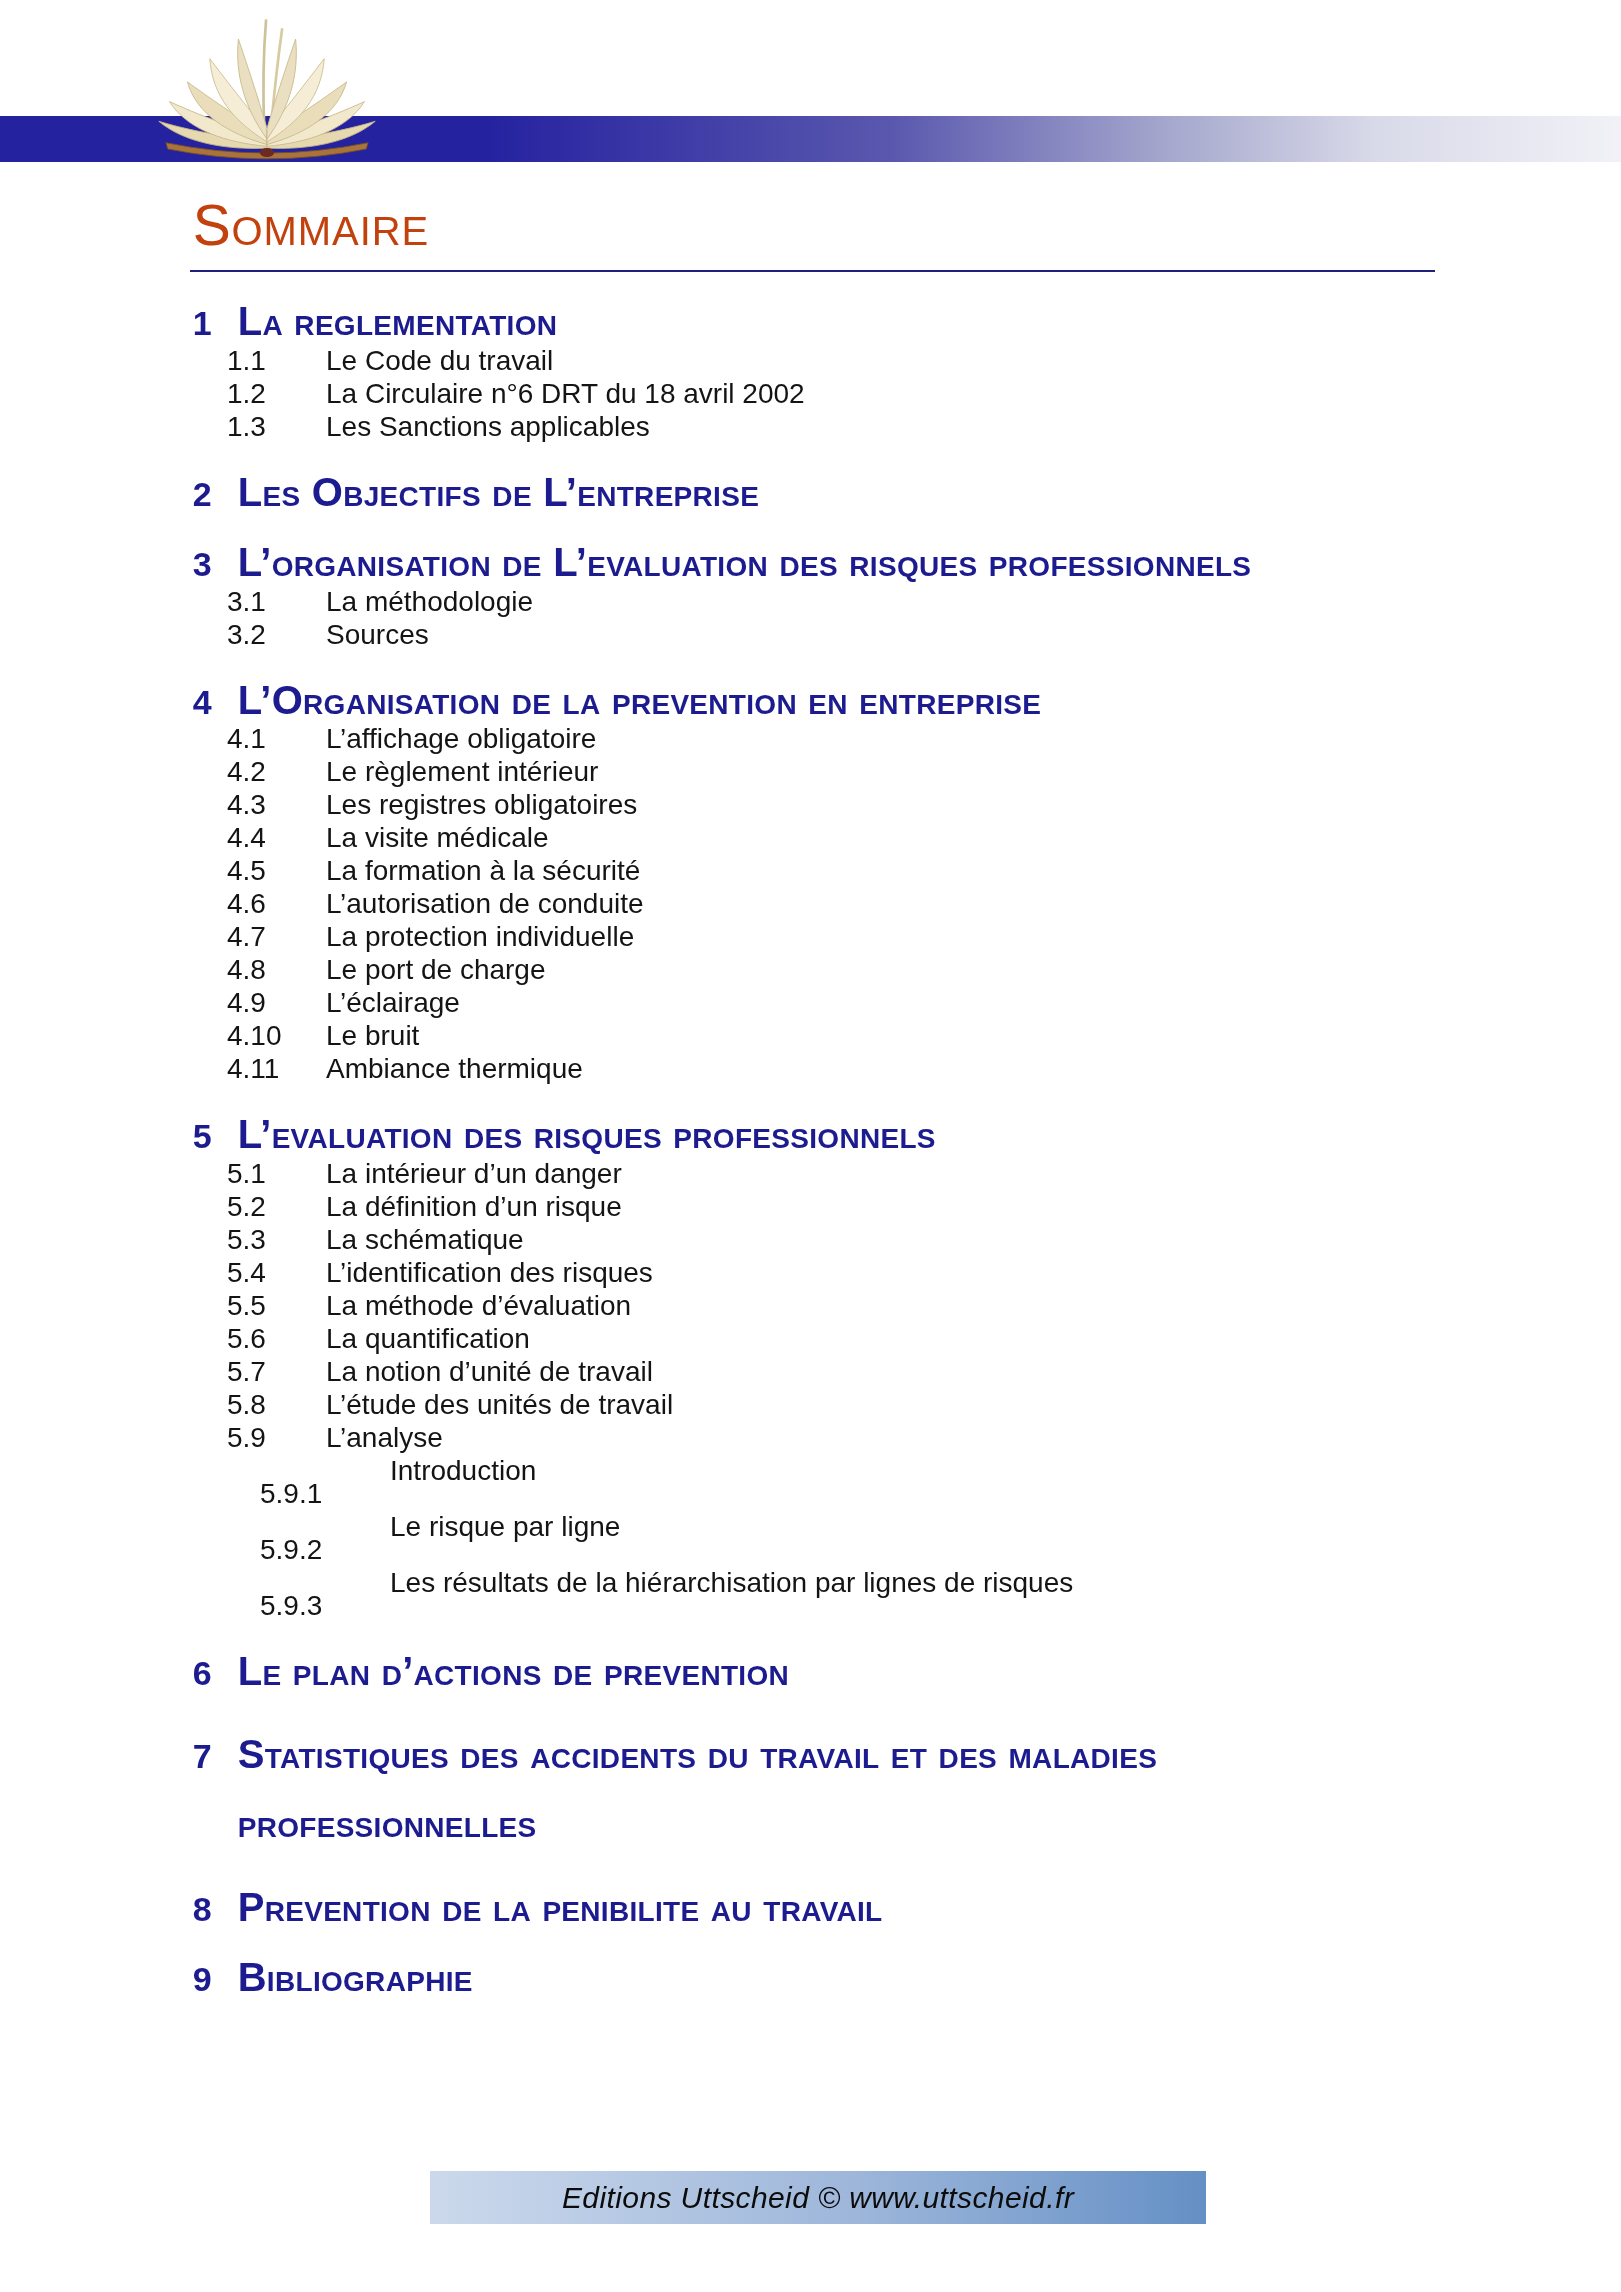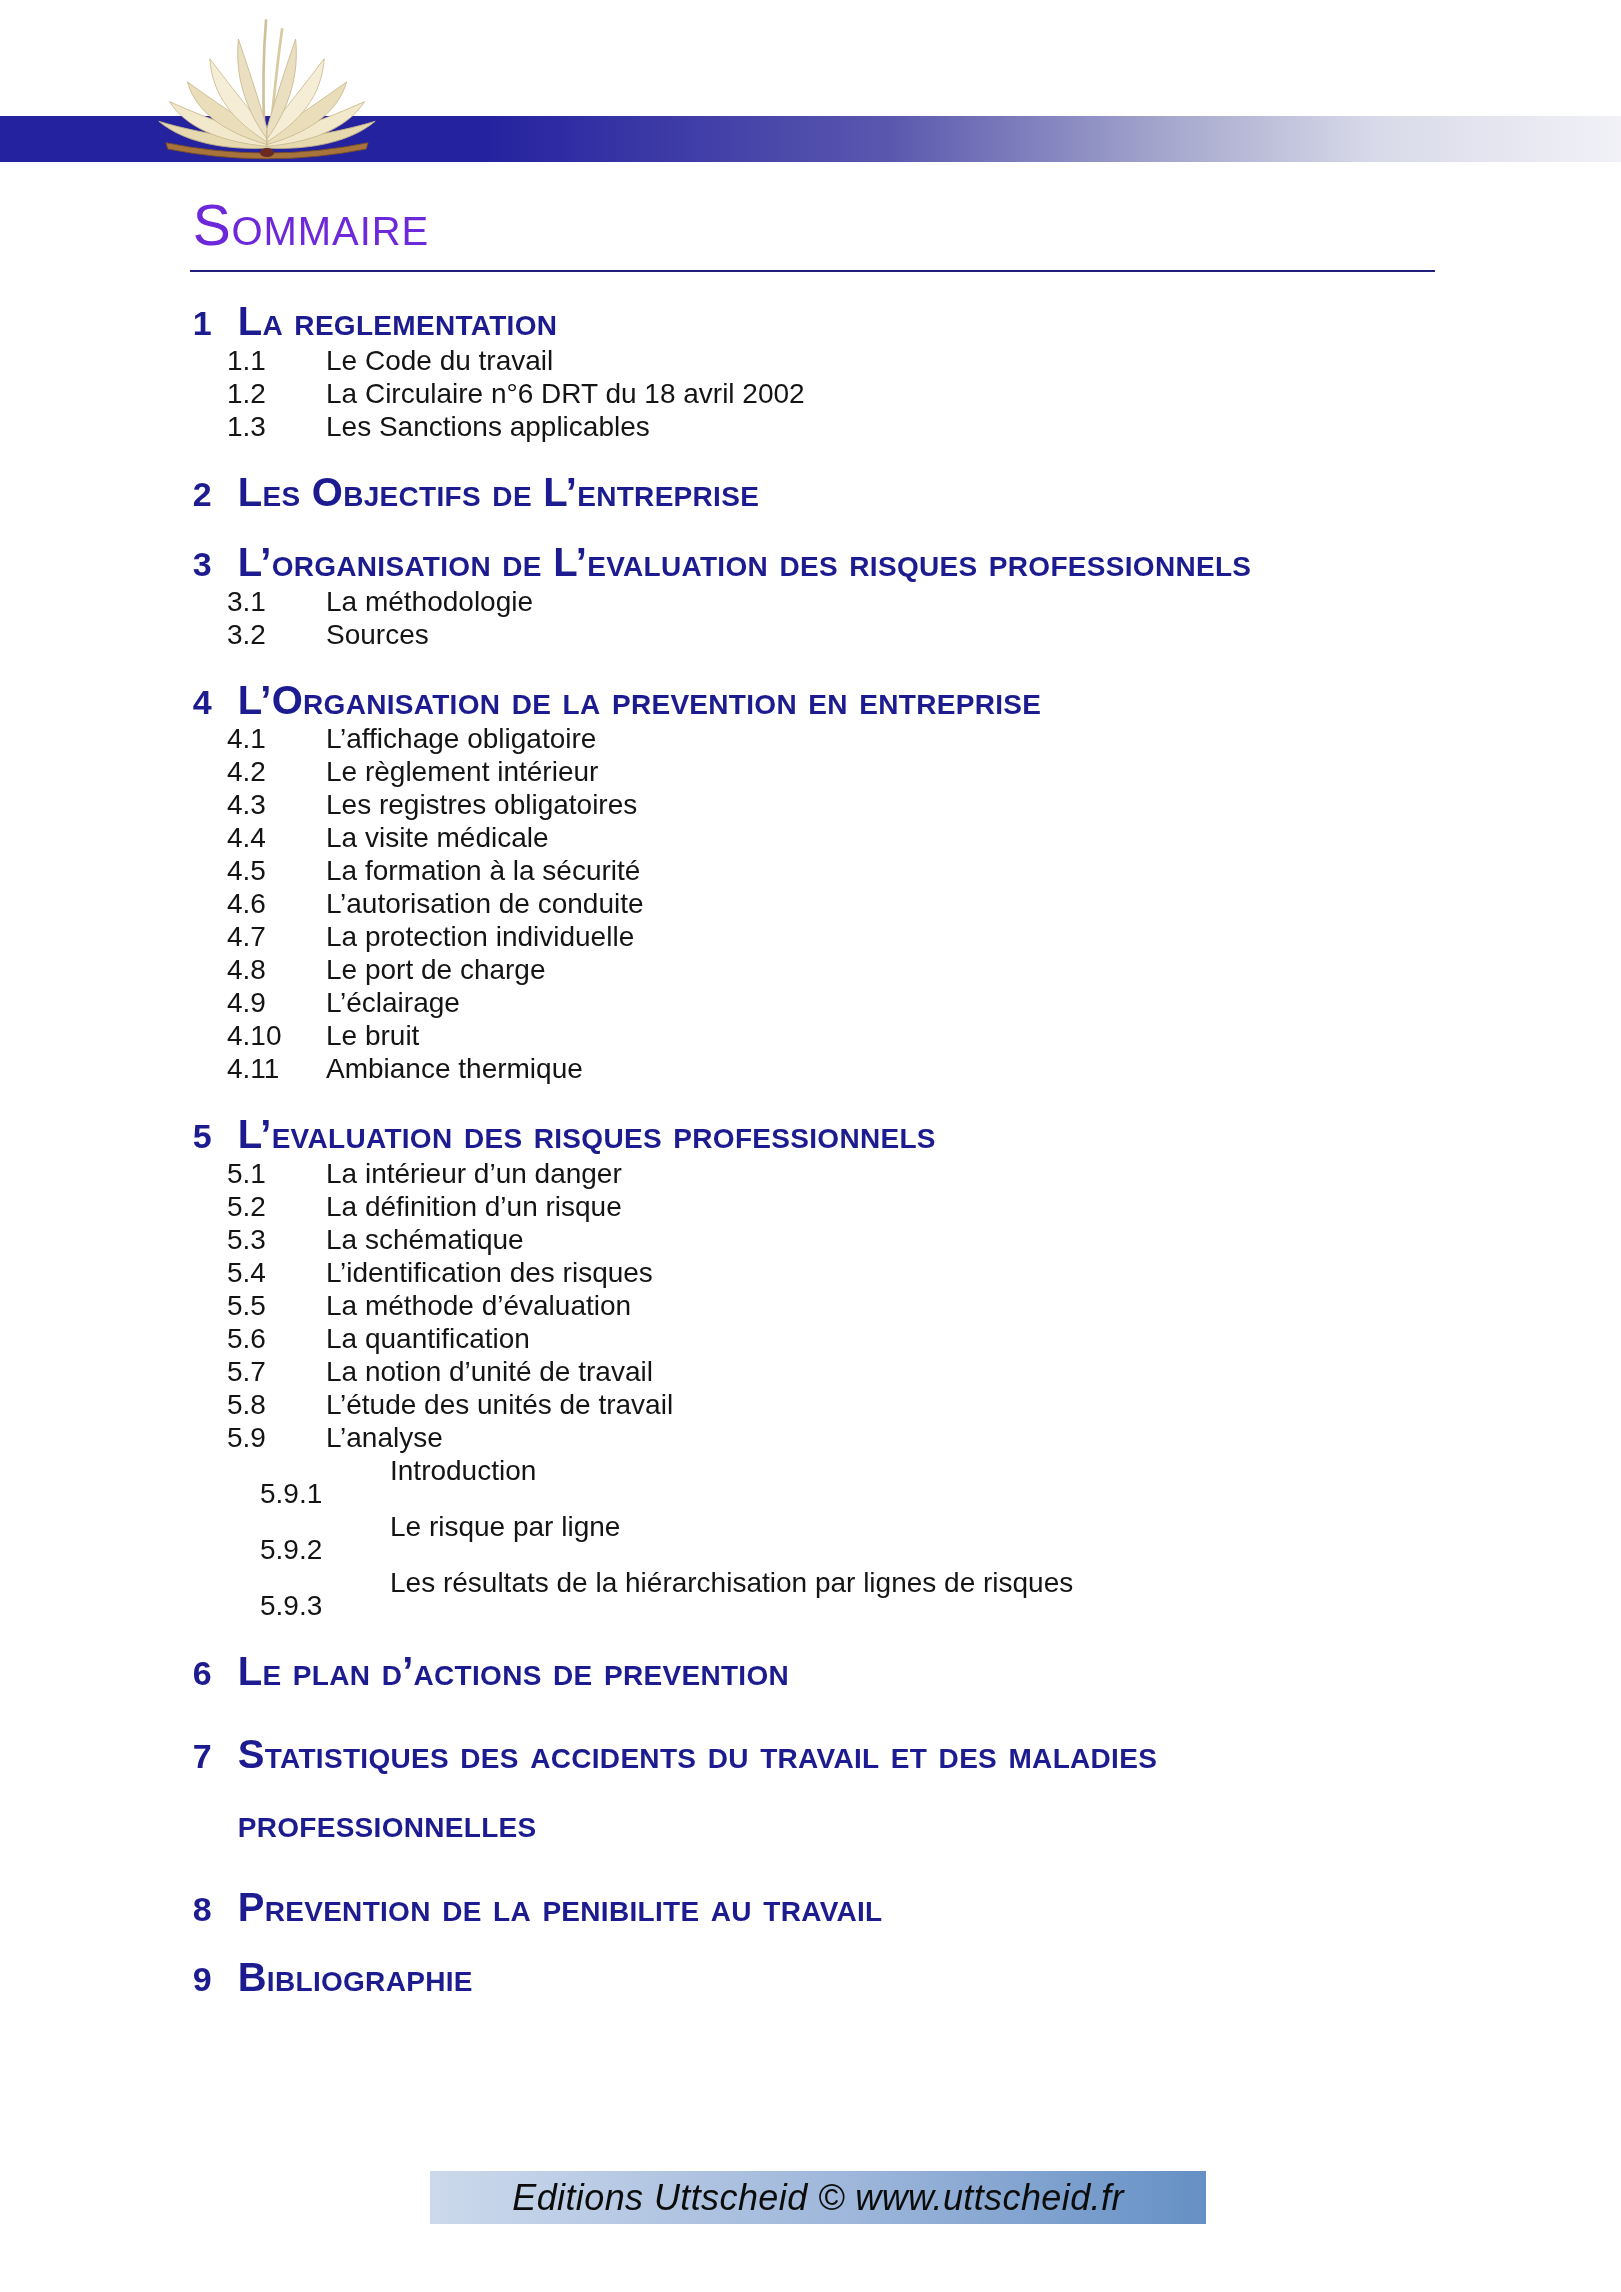--- a/index.html
+++ b/index.html
@@ -21,21 +21,21 @@
       #d9dae9 85%, #f1f1f7 100%);
   }
   .book-svg { position:absolute; left:146px; top:14.3px; width:242px; height:152px; }
 
   
   .content { position:absolute; left:190px; top:197px; width:1245px; }
 
   .doc-title {
     margin:0; padding-left:2.7px;
     font-size:57px; font-weight:400;
-    color:#6d28d9;
+    color:#c2410c;
     font-variant:small-caps;
     letter-spacing:0.9px;
     line-height:1.0;
   }
   .title-rule {
     border:none; border-top:2.7px solid #20207c;
     margin:16px 0 0 0;
   }
 
   .sec-heading {
@@ -60,21 +60,21 @@
   .depth-3 .item-num { flex:0 0 130px;margin-top:23px; }
 
   
   .footer-band {
     position:absolute; left:430px; top:2171px;
     width:776px; height:53px;
     background:linear-gradient(to right,#ccd9ec 0%,#9db6da 55%,#6590c5 100%);
     display:flex; align-items:center; justify-content:center;
   }
   .footer-text {
-    font-style:italic; font-size:36px;
+    font-style:italic; font-size:30px;
     color:#0c0c0c; letter-spacing:0.4px;
   }
 </style>
 </head>
 <body>
 
 <div class="page">
 
   <div class="header-band"></div>
 

